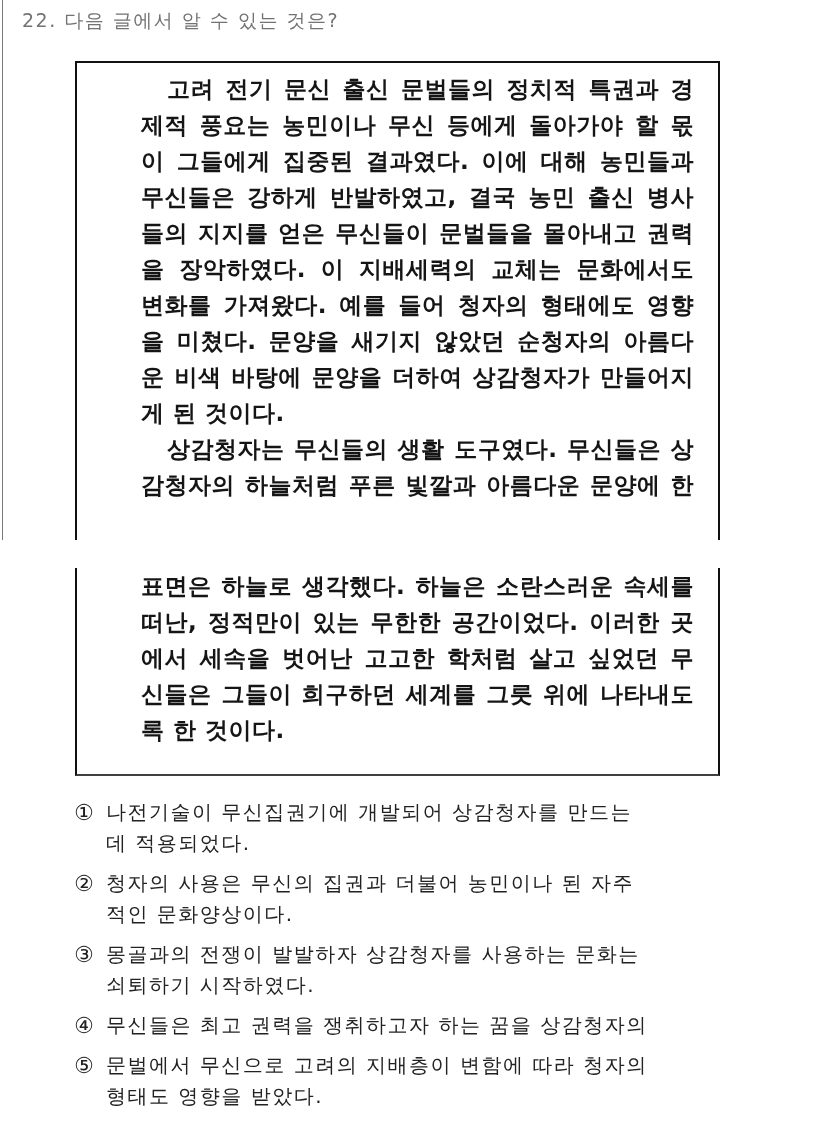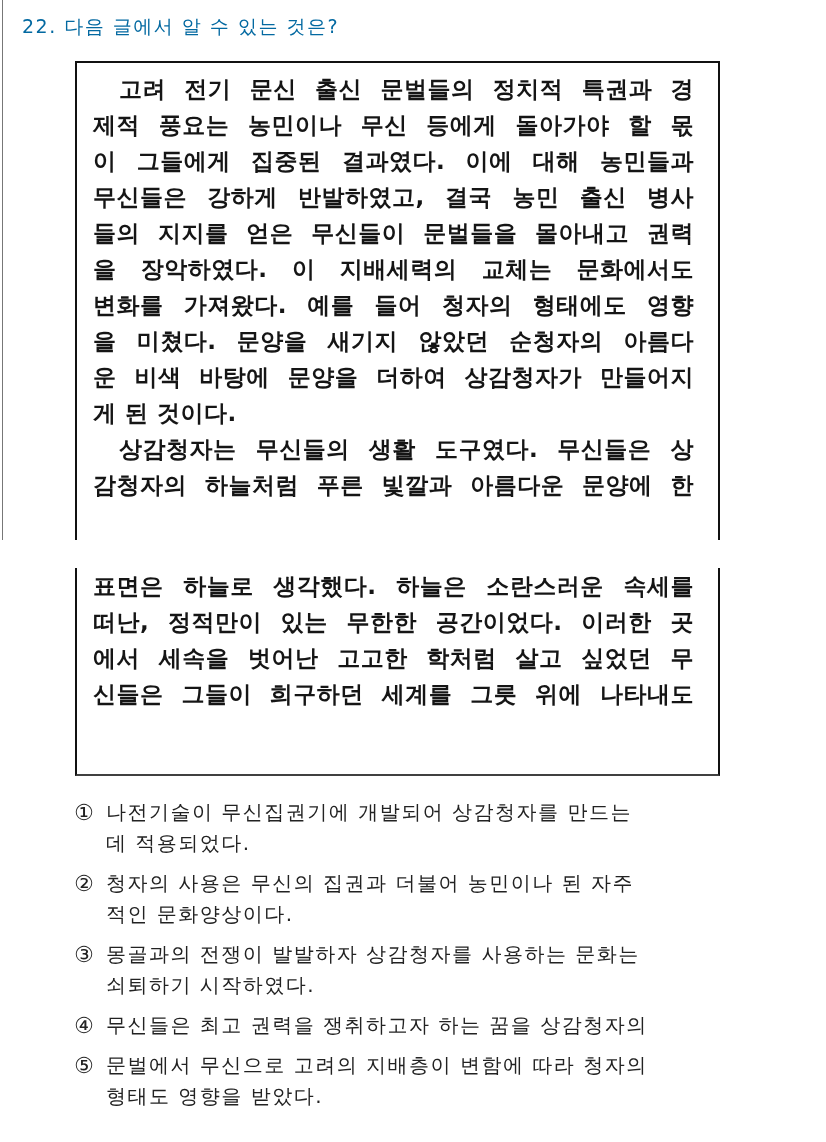--- a/index.html
+++ b/index.html
@@ -19,24 +19,24 @@
     position: absolute;
     left: 2px;
     top: 0;
     width: 1px;
     height: 540px;
     background: #777777;
   }
   .question {
     position: absolute;
     left: 22px;
-    top: 14px;
+    top: 8px;
     font-size: 19px;
     letter-spacing: 1.5px;
-    color: #0369a1;
+    color: #737373;
     white-space: nowrap;
   }
   .passage-box {
     position: absolute;
     left: 75px;
     width: 645px;
     border-left: 2px solid #111111;
     border-right: 2px solid #111111;
     box-sizing: border-box;
     padding: 0 24px 0 16px;
@@ -57,20 +57,21 @@
     height: 208px;
     border-bottom: 2px solid #404040;
     padding-top: 0;
   }
   .pline {
     display: block;
     white-space: nowrap;
     text-align: justify;
     text-align-last: justify;
     height: 36px;
+    margin-left: 48px;
   }
   .pline.indent {
     padding-left: 26px;
   }
   .pline.last {
     text-align-last: left;
   }
   .choices {
     position: absolute;
     left: 74px;
@@ -118,20 +119,21 @@
   <span class="pline last">게 된 것이다.</span>
   <span class="pline indent">상감청자는 무신들의 생활 도구였다. 무신들은 상</span>
   <span class="pline">감청자의 하늘처럼 푸른 빛깔과 아름다운 문양에 한</span>
 </div>
 
 <div class="passage-box bottom">
   <span class="pline">표면은 하늘로 생각했다. 하늘은 소란스러운 속세를</span>
   <span class="pline">떠난, 정적만이 있는 무한한 공간이었다. 이러한 곳</span>
   <span class="pline">에서 세속을 벗어난 고고한 학처럼 살고 싶었던 무</span>
   <span class="pline">신들은 그들이 희구하던 세계를 그릇 위에 나타내도</span>
+  <span class="pline last">록 한 것이다.</span>
 </div>
 
 <div class="choices">
   <div class="choice">
     <span class="num">①</span>
     <span class="line">나전기술이 무신집권기에 개발되어 상감청자를 만드는</span>
     <span class="line">데 적용되었다.</span>
   </div>
   <div class="choice">
     <span class="num">②</span>

